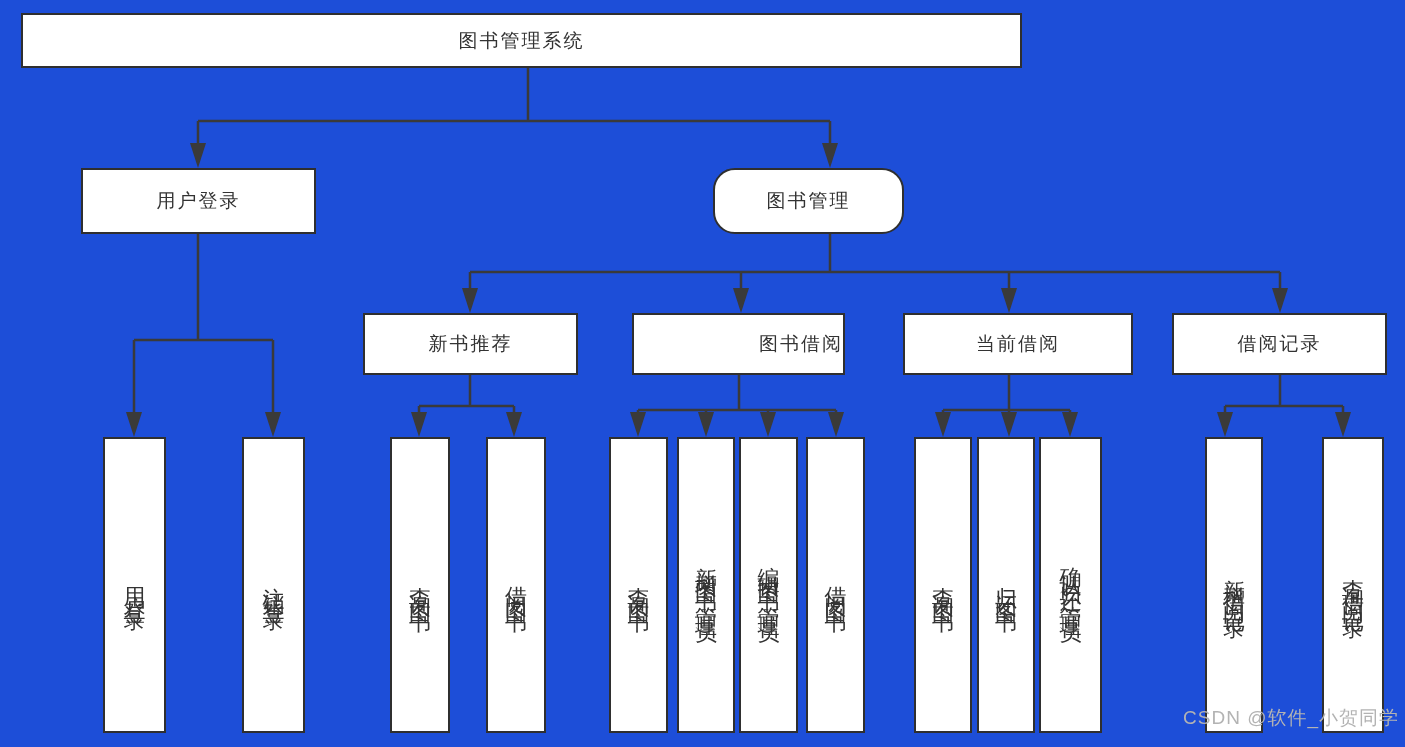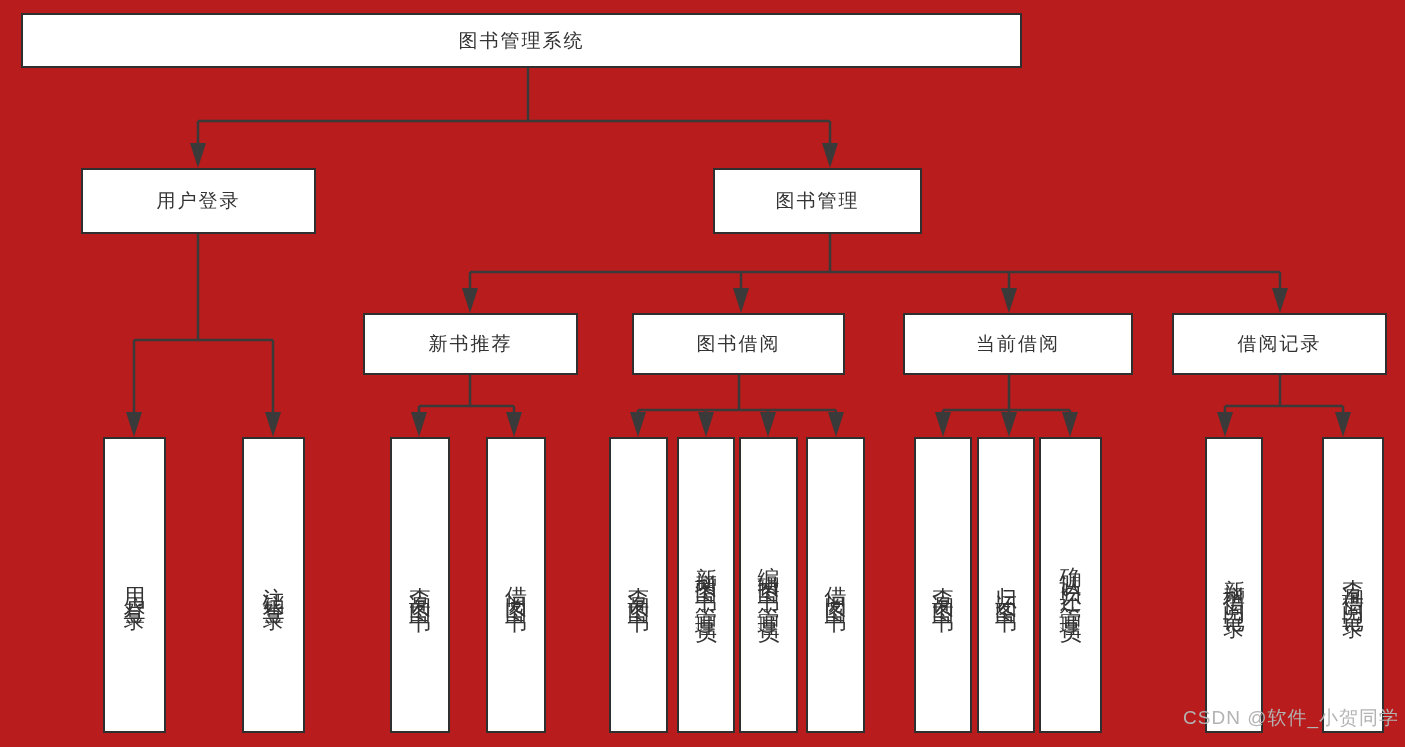--- a/index.html
+++ b/index.html
@@ -1,19 +1,19 @@
 <!DOCTYPE html>
 <html><head>
 <meta charset="utf-8">
 <style>
   html,body { margin:0; padding:0; background:#ffffff; }
   #canvas {
     position:relative;
     width:1405px; height:747px;
-    background:#b91c1c;
+    background:#1d4ed8;
     font-family:"Liberation Sans", sans-serif;
     overflow:hidden;
   }
   #wires { position:absolute; left:0; top:0; }
   .node {
     position:absolute;
     border:2.5px solid #2f2f2f;
     background:#ffffff;
     display:flex; align-items:center; justify-content:center;
     box-sizing:border-box;
@@ -96,28 +96,28 @@
     </g>
   </svg>
 
   <div class="node" style="left:21px; top:13px; width:1001px; height:55px;">
     <span class="hlabel">图书管理系统</span>
   </div>
 
   <div class="node" style="left:81px; top:168px; width:235px; height:66px;">
     <span class="hlabel">用户登录</span>
   </div>
-  <div class="node" style="left:713px; top:168px; width:209px; height:66px;">
+  <div class="node" style="left:713px; top:168px; width:191px; height:66px;border-radius:22px;">
     <span class="hlabel">图书管理</span>
   </div>
 
   <div class="node" style="left:363px; top:313px; width:215px; height:62px;text-align:center;">
     <span class="hlabel">新书推荐</span>
   </div>
-  <div class="node" style="left:632px; top:313px; width:213px; height:62px;">
+  <div class="node" style="left:632px; top:313px; width:213px; height:62px;justify-content:flex-end;">
     <span class="hlabel">图书借阅</span>
   </div>
   <div class="node" style="left:903px; top:313px; width:230px; height:62px;">
     <span class="hlabel">当前借阅</span>
   </div>
   <div class="node" style="left:1172px; top:313px; width:215px; height:62px;">
     <span class="hlabel">借阅记录</span>
   </div>
 
   <div class="leaf" style="left:103px; width:63px;">

